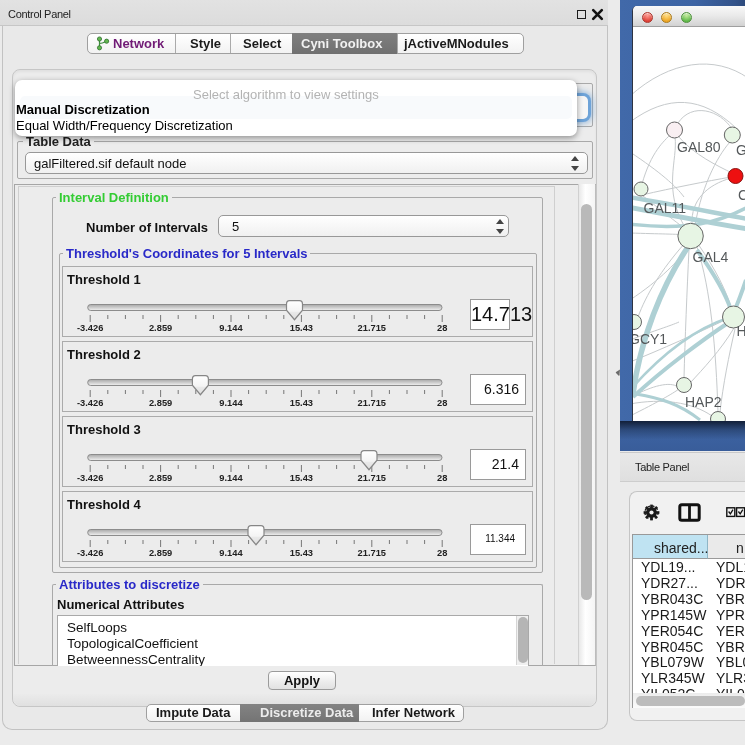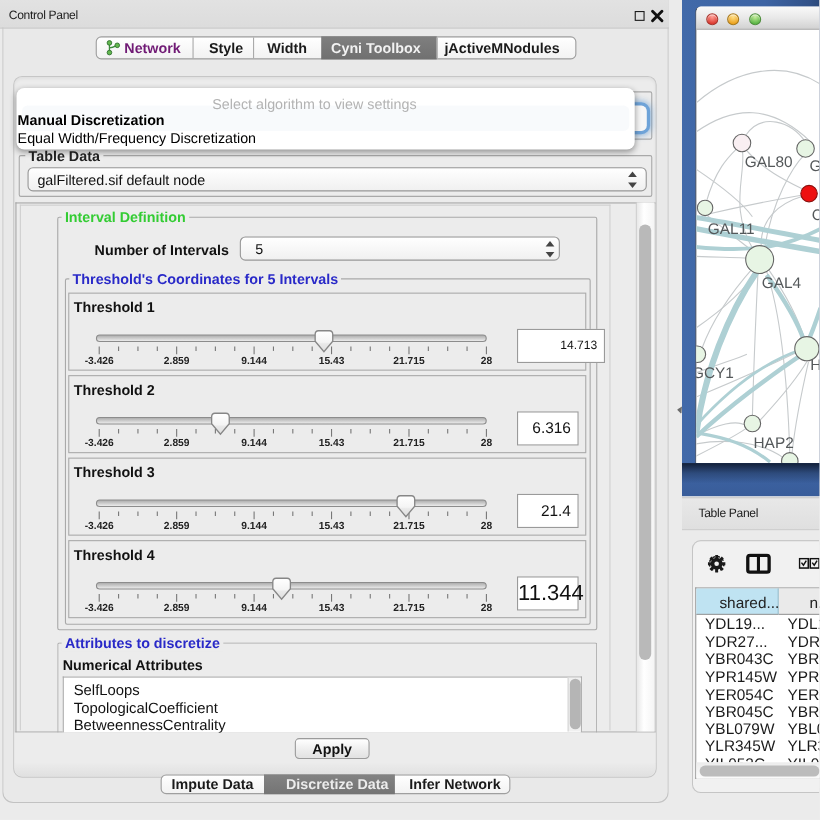--- a/index.html
+++ b/index.html
@@ -19,21 +19,21 @@
 <svg class="abs" style="left:591px;top:8px" width="13" height="13" viewBox="0 0 13 13">
       <path d="M2.2 2.2 L10.8 10.8 M10.8 2.2 L2.2 10.8" stroke="#111" stroke-width="2.6" stroke-linecap="round"></path>
     </svg>
 <div class="abs" style="left:87px;top:33px;width:437px;height:21px;background:linear-gradient(#ffffff,#f2f2f2);border:1px solid #9f9f9f;border-radius:5px;"></div>
 <div class="abs" style="left:175px;top:34px;width:1px;height:19px;background:#aaaaaa;"></div>
 <div class="abs" style="left:230px;top:34px;width:1px;height:19px;background:#aaaaaa;"></div>
 <div class="abs" style="left:292px;top:33px;width:105px;height:21px;background:linear-gradient(#7f7f7f,#707070);"></div>
 <div class="abs" style="left:397px;top:34px;width:1px;height:19px;background:#aaaaaa;"></div>
 <div class="abs" style="left:113px;top:36px;font-size:13px;font-weight:600;color:#701a75;">Network</div>
 <div class="abs" style="left:190px;top:36px;font-size:13px;font-weight:600;color:#1a1a1a;">Style</div>
-<div class="abs" style="left:243px;top:36px;font-size:13px;font-weight:600;color:#1a1a1a;">Width</div>
+<div class="abs" style="left:243px;top:36px;font-size:13px;font-weight:600;color:#1a1a1a;">Select</div>
 <div class="abs" style="left:301px;top:36px;font-size:13px;font-weight:600;color:#f2f2f2;">Cyni Toolbox</div>
 <div class="abs" style="left:404px;top:36px;font-size:13px;font-weight:600;color:#1a1a1a;">jActiveMNodules</div>
 <svg class="abs" style="left:96px;top:36px" width="14" height="15" viewBox="0 0 14 15">
       <path d="M3.5 4 V11 M3.5 7.5 C6 7.5 8 6.5 10 5.5" stroke="#3d8b3d" stroke-width="1.2" fill="none"></path>
       <circle cx="3.5" cy="3" r="2.1" fill="#63b84f" stroke="#2f6e2f" stroke-width="0.8"></circle>
       <circle cx="3.5" cy="11.8" r="2.1" fill="#63b84f" stroke="#2f6e2f" stroke-width="0.8"></circle>
       <circle cx="10.6" cy="5.2" r="2.1" fill="#63b84f" stroke="#2f6e2f" stroke-width="0.8"></circle>
     </svg>
 <div class="abs" style="left:12px;top:69px;width:585px;height:638px;background:#ececec;border:1px solid #c6c6c6;border-radius:8px;box-shadow:inset 0 2px 3px rgba(0,0,0,0.05);"></div>
 <div class="abs" style="left:13px;top:694px;width:583px;height:12px;background:linear-gradient(#ebebeb,#e0e0e0);border-radius:0 0 8px 8px;"></div>
@@ -106,21 +106,21 @@
       <line x1="344.6" y1="23" x2="344.6" y2="27" stroke="#777" stroke-width="1"></line>
       <line x1="362.2" y1="23" x2="362.2" y2="30" stroke="#777" stroke-width="1"></line>
       <text x="10.2" y="38.5" font-size="9.3" font-weight="bold" fill="#222" text-anchor="middle" font-family="Liberation Sans, sans-serif">-3.426</text>
       <text x="80.6" y="38.5" font-size="9.3" font-weight="bold" fill="#222" text-anchor="middle" font-family="Liberation Sans, sans-serif">2.859</text>
       <text x="151.0" y="38.5" font-size="9.3" font-weight="bold" fill="#222" text-anchor="middle" font-family="Liberation Sans, sans-serif">9.144</text>
       <text x="221.4" y="38.5" font-size="9.3" font-weight="bold" fill="#222" text-anchor="middle" font-family="Liberation Sans, sans-serif">15.43</text>
       <text x="291.8" y="38.5" font-size="9.3" font-weight="bold" fill="#222" text-anchor="middle" font-family="Liberation Sans, sans-serif">21.715</text>
       <text x="362.2" y="38.5" font-size="9.3" font-weight="bold" fill="#222" text-anchor="middle" font-family="Liberation Sans, sans-serif">28</text>
       <path d="M 206.5 12.2 Q 206.5 8.7 209.5 8.7 L 219.5 8.7 Q 222.5 8.7 222.5 12.2 L 222.5 18.2 L 214.5 27.7 L 206.5 18.2 Z" fill="url(#thg)" stroke="#868686" stroke-width="1.2"></path>
     </svg>
-<div class="abs" style="left:470px;top:299px;width:80px;height:31px;background:#ffffff;border:1.5px solid #9a9a9a;font-size:11px;color:#111;text-align:right;line-height:28px;padding-right:6px;">14.713</div>
+<div class="abs" style="left:470px;top:299px;width:40px;height:31px;background:#ffffff;border:1.5px solid #9a9a9a;font-size:20px;color:#111;text-align:right;line-height:28px;padding-right:6px;">14.713</div>
 <div class="abs" style="left:62px;top:341px;width:471px;height:71px;background:#ececec;border:1px solid #ababab;"></div>
 <div class="blab" style="left:67px;top:347px;">Threshold 2</div>
 <svg class="abs" style="left:80px;top:367px;overflow:visible" width="372" height="44" viewBox="0 0 372 44">
       <defs>
         <linearGradient id="gg2" x1="0" y1="0" x2="0" y2="1">
           <stop offset="0" stop-color="#a8a8a8"></stop>
           <stop offset="0.5" stop-color="#cccccc"></stop>
           <stop offset="1" stop-color="#f2f2f2"></stop>
         </linearGradient>
         <linearGradient id="thg" x1="0" y1="0" x2="0" y2="1">
@@ -247,21 +247,21 @@
       <line x1="344.6" y1="23" x2="344.6" y2="27" stroke="#777" stroke-width="1"></line>
       <line x1="362.2" y1="23" x2="362.2" y2="30" stroke="#777" stroke-width="1"></line>
       <text x="10.2" y="38.5" font-size="9.3" font-weight="bold" fill="#222" text-anchor="middle" font-family="Liberation Sans, sans-serif">-3.426</text>
       <text x="80.6" y="38.5" font-size="9.3" font-weight="bold" fill="#222" text-anchor="middle" font-family="Liberation Sans, sans-serif">2.859</text>
       <text x="151.0" y="38.5" font-size="9.3" font-weight="bold" fill="#222" text-anchor="middle" font-family="Liberation Sans, sans-serif">9.144</text>
       <text x="221.4" y="38.5" font-size="9.3" font-weight="bold" fill="#222" text-anchor="middle" font-family="Liberation Sans, sans-serif">15.43</text>
       <text x="291.8" y="38.5" font-size="9.3" font-weight="bold" fill="#222" text-anchor="middle" font-family="Liberation Sans, sans-serif">21.715</text>
       <text x="362.2" y="38.5" font-size="9.3" font-weight="bold" fill="#222" text-anchor="middle" font-family="Liberation Sans, sans-serif">28</text>
       <path d="M 168.0 12.2 Q 168.0 8.7 171.0 8.7 L 181.0 8.7 Q 184.0 8.7 184.0 12.2 L 184.0 18.2 L 176.0 27.7 L 168.0 18.2 Z" fill="url(#thg)" stroke="#868686" stroke-width="1.2"></path>
     </svg>
-<div class="abs" style="left:470px;top:524px;width:56px;height:31px;background:#ffffff;border:1.5px solid #9a9a9a;font-size:20px;color:#111;text-align:right;line-height:28px;padding-right:24px;">11.344</div>
+<div class="abs" style="left:470px;top:524px;width:56px;height:31px;background:#ffffff;border:1.5px solid #9a9a9a;font-size:10px;color:#111;text-align:right;line-height:28px;padding-right:10px;">11.344</div>
 <div class="abs etched" style="left:52px;top:584px;width:491px;height:100px;border-bottom:none;"></div>
 <div class="gtitle" style="left:56px;top:577px;color:#2929c8;">Attributes to discretize</div>
 <div class="blab" style="left:57px;top:597px;">Numerical Attributes</div>
 <div class="abs" style="left:57px;top:615px;width:472px;height:51px;background:#ffffff;border:1px solid #a9a9a9;border-bottom:none;"></div>
 <div class="abs" style="left:67px;top:620px;font-size:13.5px;color:#111;line-height:16px;">SelfLoops<br>TopologicalCoefficient<br>BetweennessCentrality</div>
 <div class="abs" style="left:516px;top:616px;width:12px;height:49px;background:#f0f0f0;border-left:1px solid #d5d5d5;"></div>
 <div class="abs" style="left:517.5px;top:617px;width:10px;height:46px;background:#b5b5b5;border-radius:5px;"></div>
 <div class="abs" style="left:13px;top:666px;width:583px;height:28px;background:#ececec;"></div>
 <div class="abs" style="left:268px;top:671px;width:68px;height:19px;background:linear-gradient(#ffffff,#ececec 60%,#e2e2e2);border:1px solid #9b9b9b;border-radius:4px;text-align:center;font-size:13px;font-weight:600;color:#111;line-height:17px;">Apply</div>
 <div class="abs" style="left:146px;top:704px;width:318px;height:18px;background:linear-gradient(#ffffff,#f2f2f2);border:1px solid #9f9f9f;border-radius:5px;"></div>

